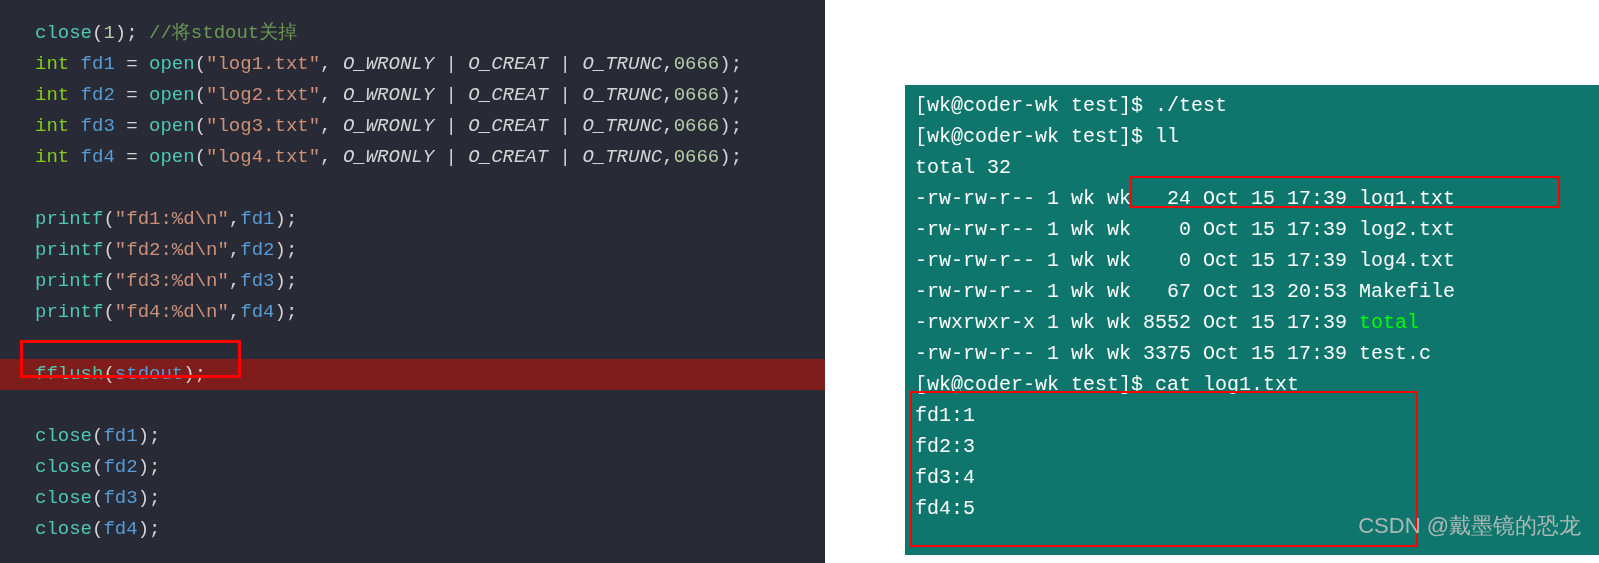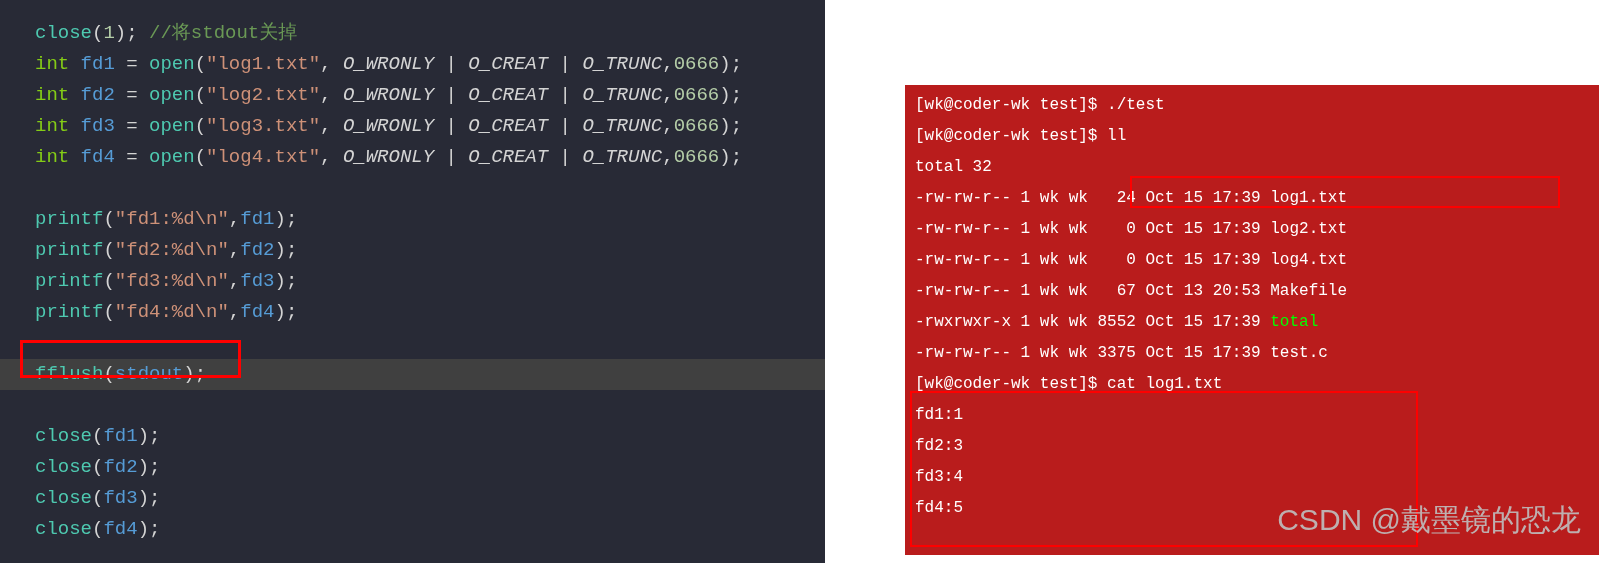--- a/index.html
+++ b/index.html
@@ -21,37 +21,37 @@
     padding: 18px 35px;
     font-size: 19px;
     line-height: 31px;
   }
   .term-panel {
     position: absolute;
     left: 905px;
     top: 85px;
     width: 694px;
     height: 470px;
-    background: #b91c1c;
+    background: #0f766e;
     color: #ffffff;
     padding: 5px 10px;
-    font-size: 16px;
+    font-size: 20px;
     line-height: 31px;
   }
   .code-line { white-space: pre; color: #d4d4d4; }
   .c-kw   { color: #84cc16; }
   .c-func { color: #4ec9b0; }
   .c-id   { color: #569cd6; }
   .c-str  { color: #ce9178; }
   .c-num  { color: #b5cea8; }
   .c-cmt  { color: #6a9955; }
   .c-punc { color: #d4d4d4; }
   .c-const{ color: #d4d4d4; font-style: italic; }
   .highlight-bg {
-    background: #404040;
+    background: #7f1d1d;
     display: inline-block;
     width: calc(100% + 70px);
     margin-left: -35px;
     padding-left: 35px;
   }
   .red-box-left {
     position: absolute;
     left: 20px;
     top: 340px;
     width: 221px;
@@ -78,21 +78,21 @@
     height: 156px;
     border: 2px solid #ff0000;
     pointer-events: none;
   }
   .watermark {
     position: absolute;
     right: 18px;
     bottom: 22px;
     color: #bfbfbf;
     font-family: sans-serif;
-    font-size: 30px;
+    font-size: 22px;
     opacity: 0.9;
   }
 </style>
 </head>
 <body>
 
 <div class="code-panel">
   <div class="code-line"><span class="c-func">close</span><span class="c-punc">(</span><span class="c-num">1</span><span class="c-punc">); </span><span class="c-cmt">//将stdout关掉</span></div>
   <div class="code-line"><span class="c-kw">int </span><span class="c-id">fd1</span><span class="c-punc"> = </span><span class="c-func">open</span><span class="c-punc">(</span><span class="c-str">"log1.txt"</span><span class="c-punc">, </span><span class="c-const">O_WRONLY</span><span class="c-punc"> | </span><span class="c-const">O_CREAT</span><span class="c-punc"> | </span><span class="c-const">O_TRUNC</span><span class="c-punc">,</span><span class="c-num">0666</span><span class="c-punc">);</span></div>
   <div class="code-line"><span class="c-kw">int </span><span class="c-id">fd2</span><span class="c-punc"> = </span><span class="c-func">open</span><span class="c-punc">(</span><span class="c-str">"log2.txt"</span><span class="c-punc">, </span><span class="c-const">O_WRONLY</span><span class="c-punc"> | </span><span class="c-const">O_CREAT</span><span class="c-punc"> | </span><span class="c-const">O_TRUNC</span><span class="c-punc">,</span><span class="c-num">0666</span><span class="c-punc">);</span></div>

